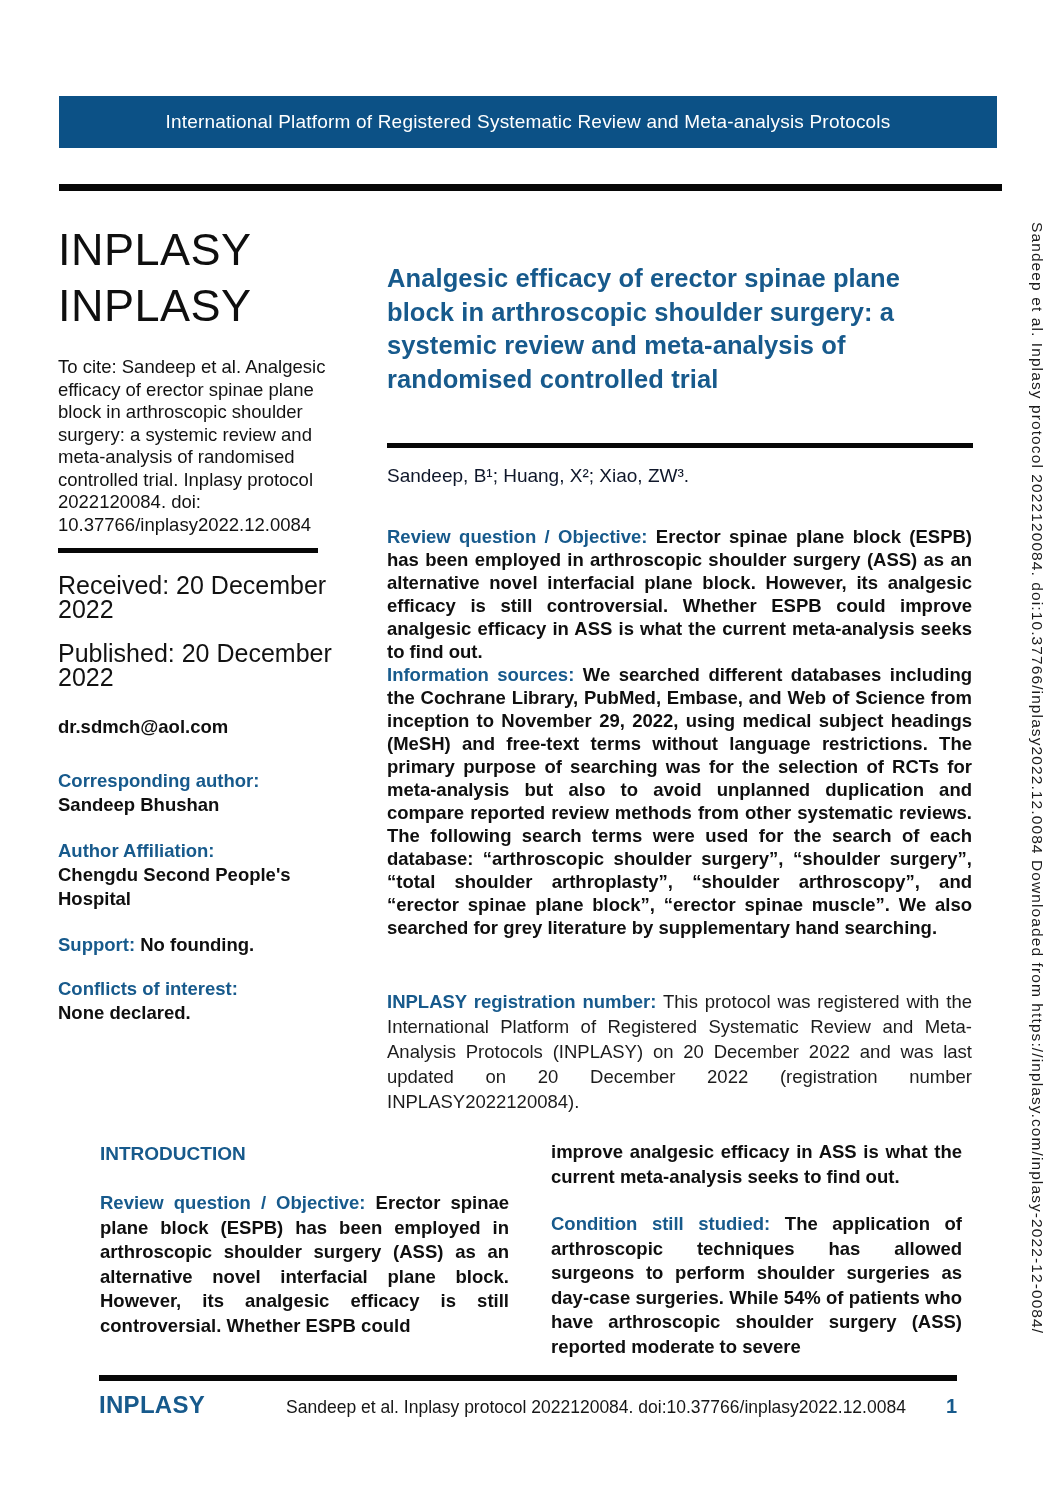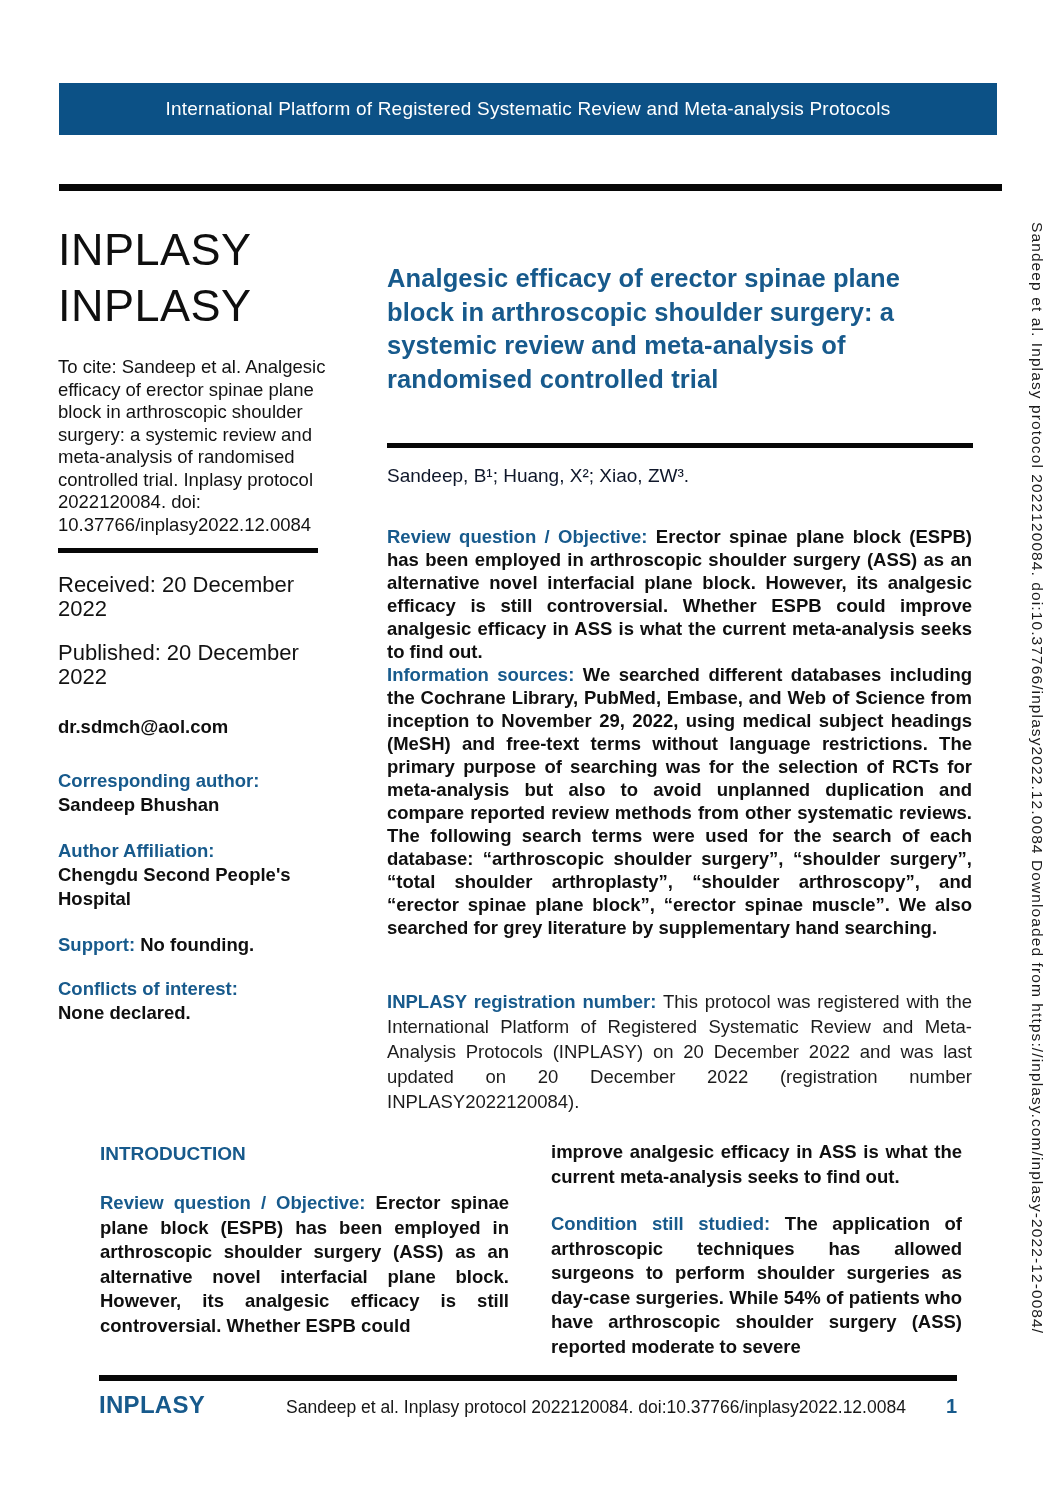--- a/index.html
+++ b/index.html
@@ -15,34 +15,34 @@
     color:var(--text);
   }
   .page{
     position:relative;
     width:1058px;
     height:1497px;
     background:#ffffff;
     overflow:hidden;
   }
   .banner{
-    position:absolute;left:59px;top:83px;width:938px;height:52px;
+    position:absolute;left:59px;top:96px;width:938px;height:52px;
     background:var(--banner-bg);
     display:flex;align-items:center;justify-content:center;
   }
   .banner span{color:#ffffff;font-size:19px;letter-spacing:.2px;}
   .rule{background:var(--rule-black);}
   .rule-top{position:absolute;left:59px;top:184px;width:943px;height:7px;}
   
   .col-left{position:absolute;left:58px;top:222px;width:274px;}
   .masthead{font-weight:400;color:#0f0f0f;}
   .masthead span{display:block;font-size:45px;line-height:56px;letter-spacing:.5px;}
   .to-cite{margin-top:22px;font-size:18.5px;line-height:22.5px;}
   .rule-left{margin-top:12px;width:260px;height:5px;}
-  .meta-line{margin-top:20px;font-size:22px;line-height:24px;}
+  .meta-line{margin-top:20px;font-size:25px;line-height:24px;}
   .blk{font-size:18.5px;line-height:24px;}
   .blk .lbl{display:block;color:var(--accent-blue);font-weight:700;}
   .blk .val{display:block;font-weight:700;color:#0f0f0f;}
   .inline-lbl{color:var(--accent-blue);font-weight:700;}
   .inline-val{font-weight:700;color:#0f0f0f;}
   .mt30{margin-top:30px;} .mt26{margin-top:26px;} .mt22{margin-top:22px;} .mt20{margin-top:20px;}
   
   .col-right{position:absolute;left:387px;top:262px;width:585px;}
   .article-title{
     color:var(--accent-blue);font-weight:700;

